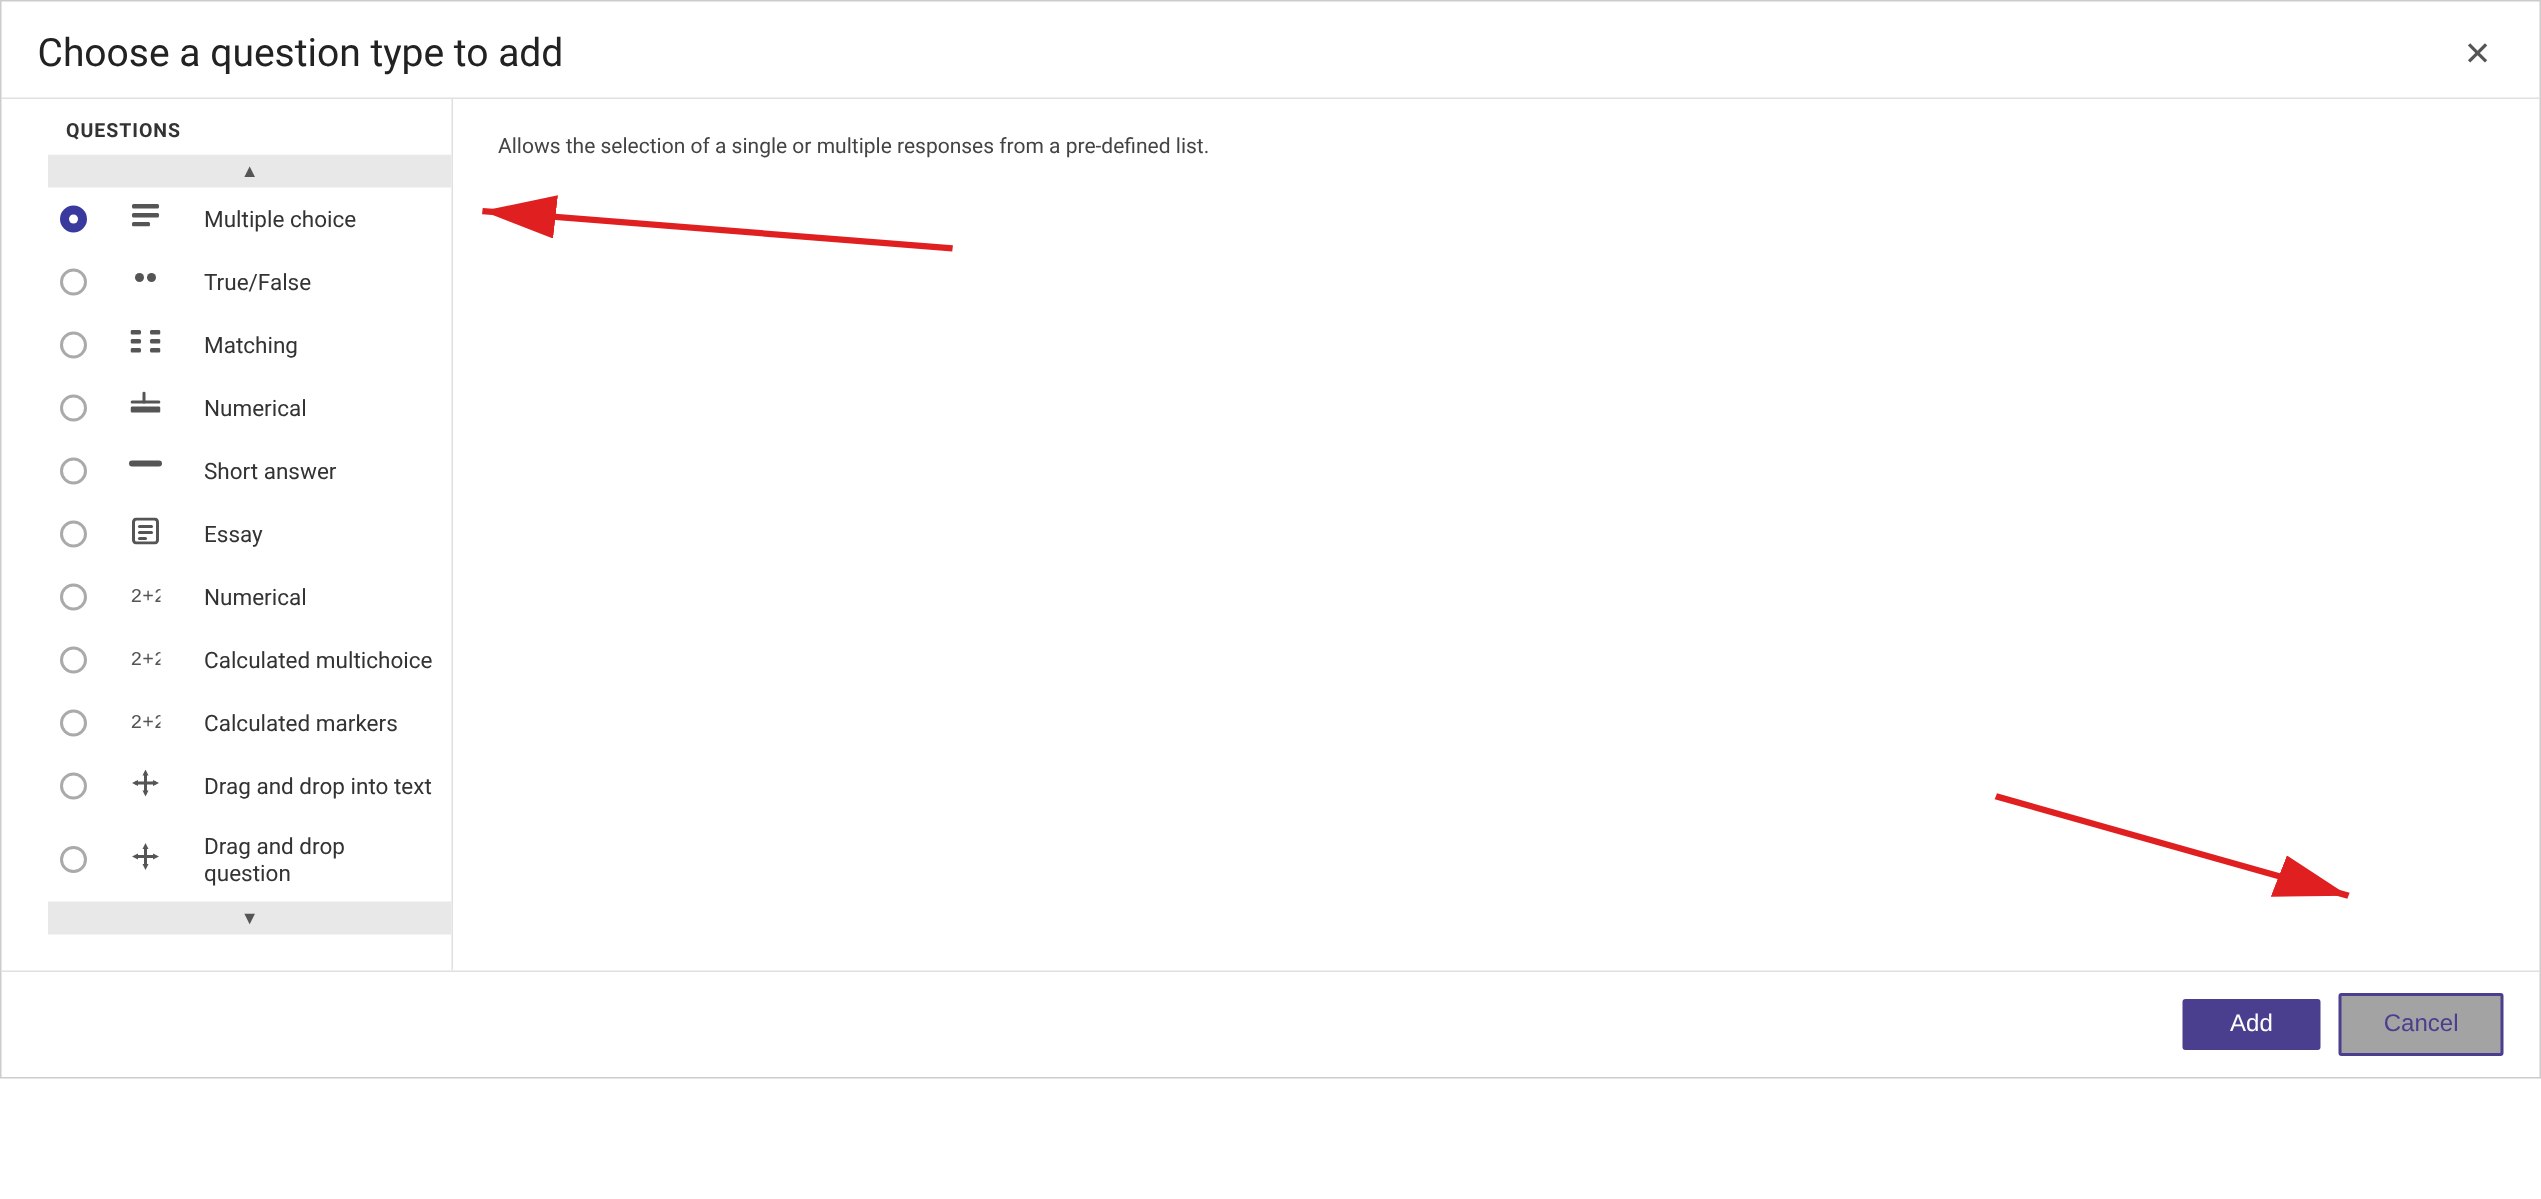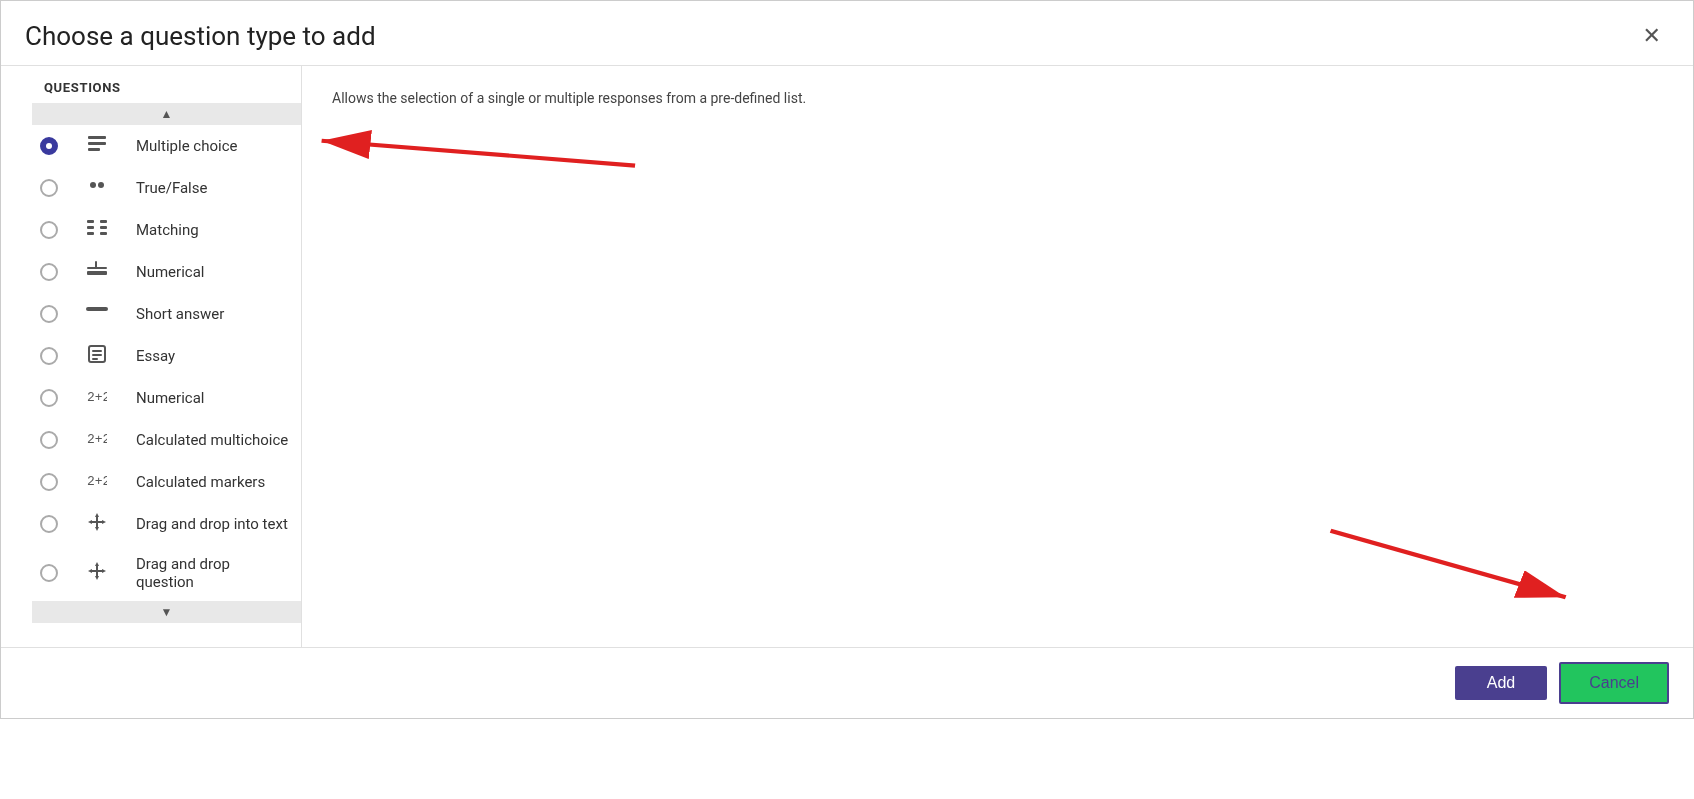--- a/index.html
+++ b/index.html
@@ -131,21 +131,21 @@
     .btn-add {
       background: #4a3f8f;
       color: #fff;
       border: none;
       padding: 8px 32px;
       font-size: 16px;
       cursor: pointer;
       border-radius: 2px;
     }
     .btn-cancel {
-      background: #22c55e;
+      background: #a3a3a3;
       color: #4a3f8f;
       border: 2px solid #4a3f8f;
       padding: 10px 28px;
       font-size: 16px;
       cursor: pointer;
       border-radius: 2px;
     }
     
     .sidebar-list-wrapper::-webkit-scrollbar {
       width: 14px;

